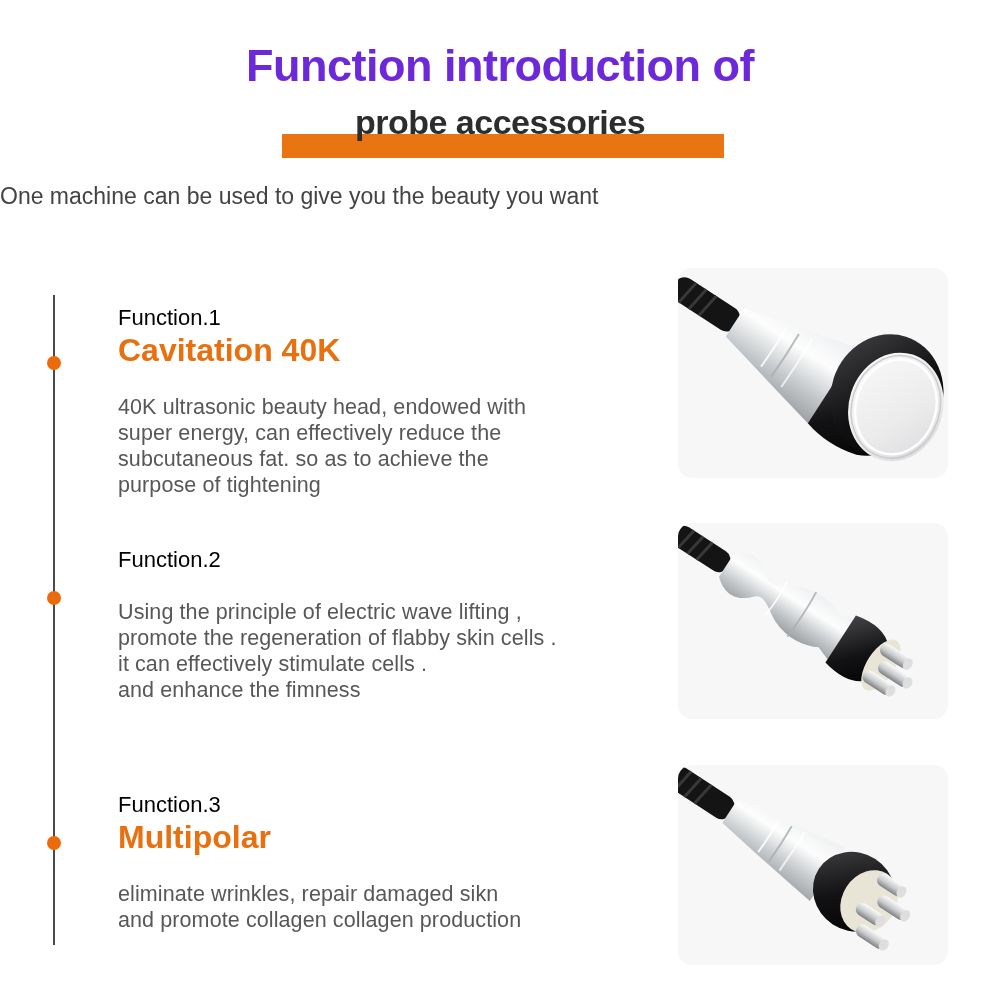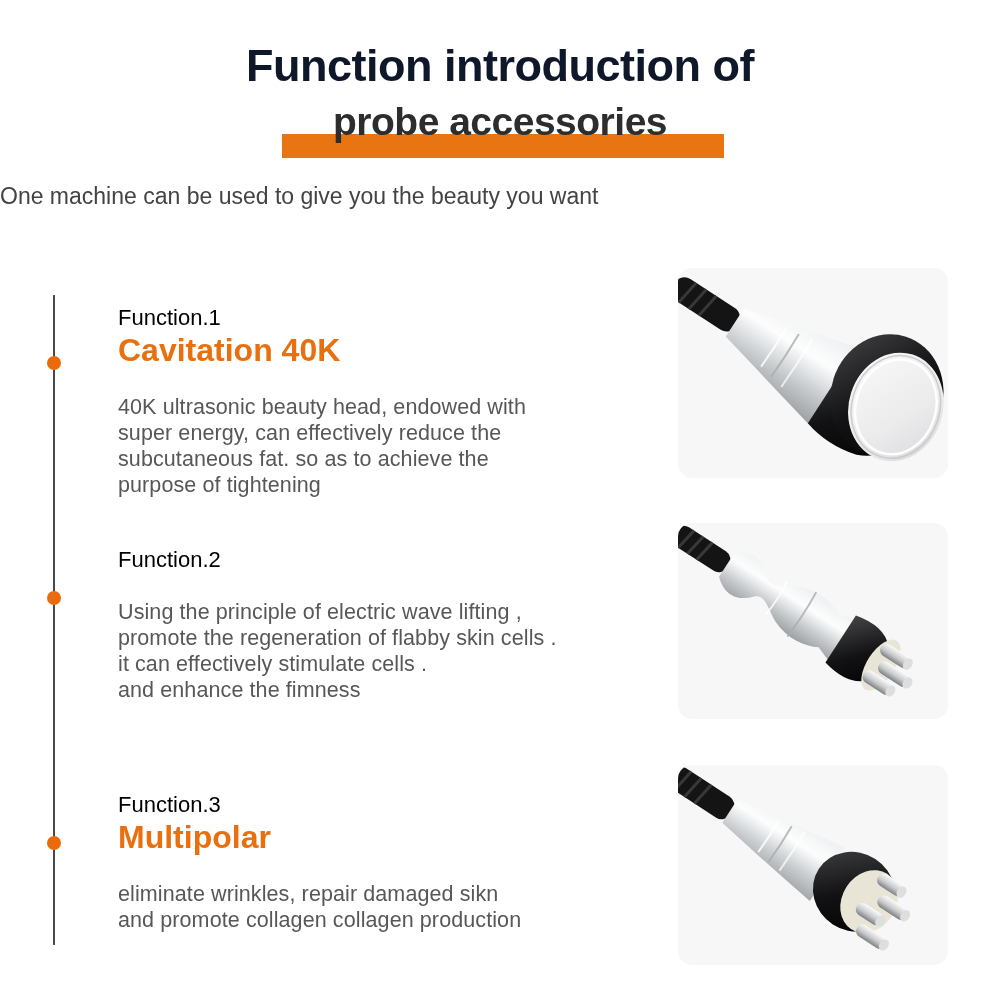--- a/index.html
+++ b/index.html
@@ -2,28 +2,28 @@
 <html><head>
 <meta charset="utf-8">
 <style>
   html,body{margin:0;padding:0;}
   .canvas{
     position:relative;width:1000px;height:1000px;background:#ffffff;overflow:hidden;
     font-family:"Liberation Sans", sans-serif;
   }
   .title-line1{
     position:absolute;top:40px;left:0;width:1000px;text-align:center;
-    font-size:45px;line-height:52px;font-weight:bold;color:#0f172a;letter-spacing:-0.5px;
+    font-size:45px;line-height:52px;font-weight:bold;color:#6d28d9;letter-spacing:-0.5px;
   }
   .title-underline{
     position:absolute;left:282px;top:134px;width:442px;height:24px;background:#e87511;z-index:1;
   }
   .title-line2{
     position:absolute;top:96px;left:0;width:1000px;text-align:center;z-index:2;
-    font-size:39px;line-height:52px;font-weight:bold;color:#2d2d2d;letter-spacing:-0.5px;
+    font-size:34px;line-height:52px;font-weight:bold;color:#2d2d2d;letter-spacing:-0.5px;
   }
   .subtitle{
     position:absolute;top:183px;left:0;width:1000px;
     font-size:23px;color:#434343;
   }
   .timeline-line{
     position:absolute;left:53px;top:295px;width:2px;height:650px;background:#4a4a4a;
   }
   .timeline-dot{
     position:absolute;left:47px;width:14px;height:14px;border-radius:50%;background:#ed6a0c;

